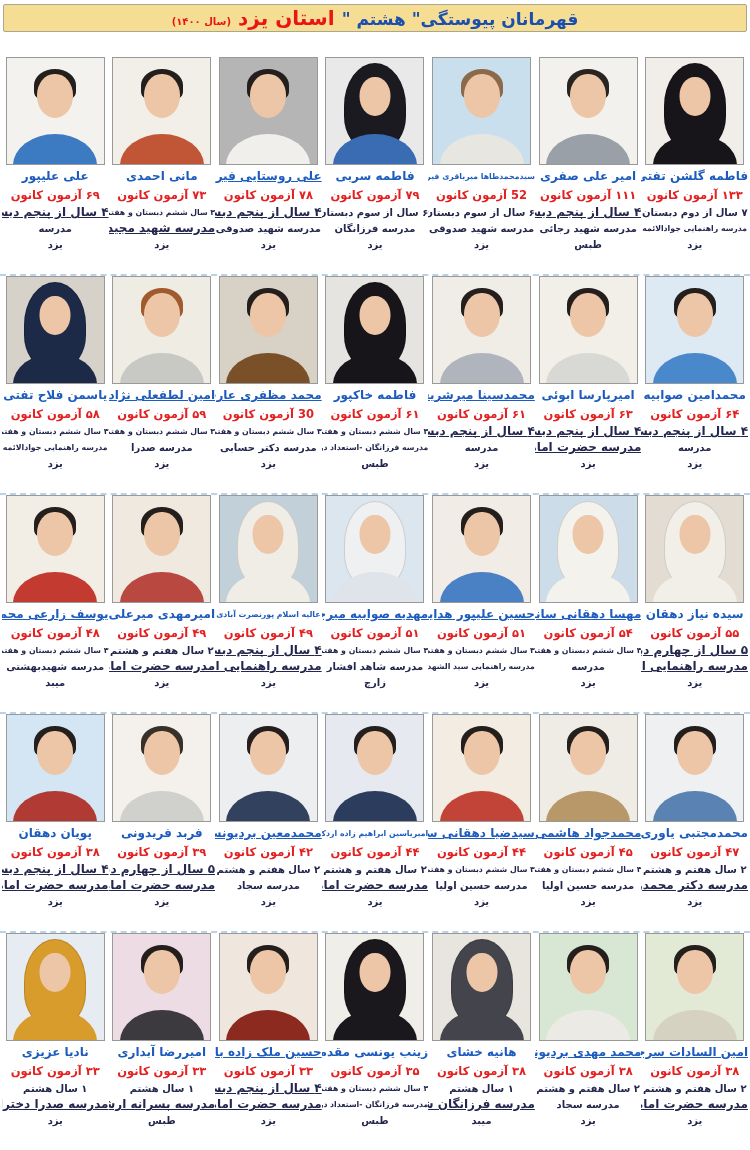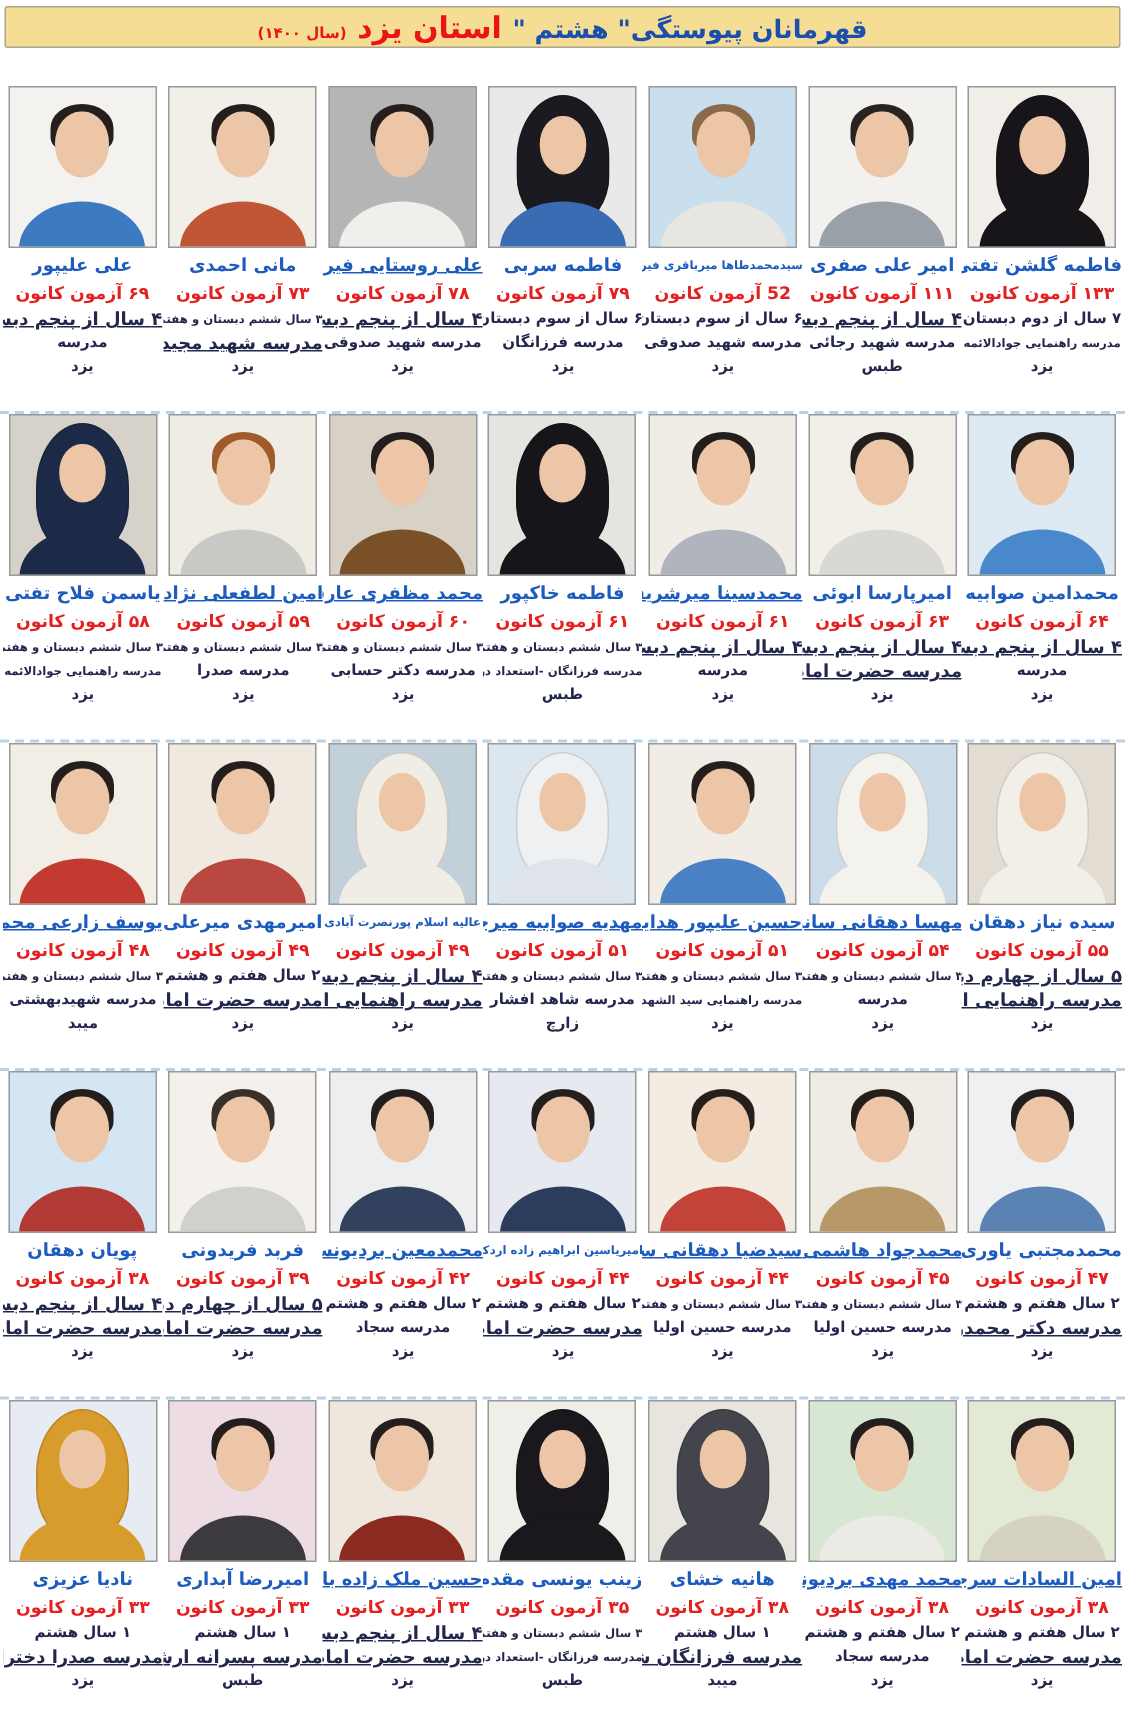--- a/index.html
+++ b/index.html
@@ -188,21 +188,21 @@
         <div class="detail fs-xs">مدرسه فرزانگان -استعداد درخشان</div>
         <div class="detail">طبس</div>
       </div>
       <div class="card">
         <div class="photo" style="background: rgb(216, 210, 198);">
           <div class="ph-hair" style="background: rgb(36, 31, 28);"></div>
           <div class="ph-face"></div>
           <div class="ph-body" style="background: rgb(122, 80, 40);"></div>
         </div>
         <div class="name fs-s">محمد مظفری عارف</div>
-        <div class="tests">۶۰ آزمون کانون</div>
+        <div class="tests">30 آزمون کانون</div>
         <div class="detail fs-xs">۳ سال ششم دبستان و هفتم و هشتم</div>
         <div class="detail">مدرسه دکتر حسابی</div>
         <div class="detail">یزد</div>
       </div>
       <div class="card">
         <div class="photo" style="background: rgb(239, 236, 228);">
           <div class="ph-hair" style="background: rgb(160, 90, 46);"></div>
           <div class="ph-face"></div>
           <div class="ph-body" style="background: rgb(200, 200, 196);"></div>
         </div>

